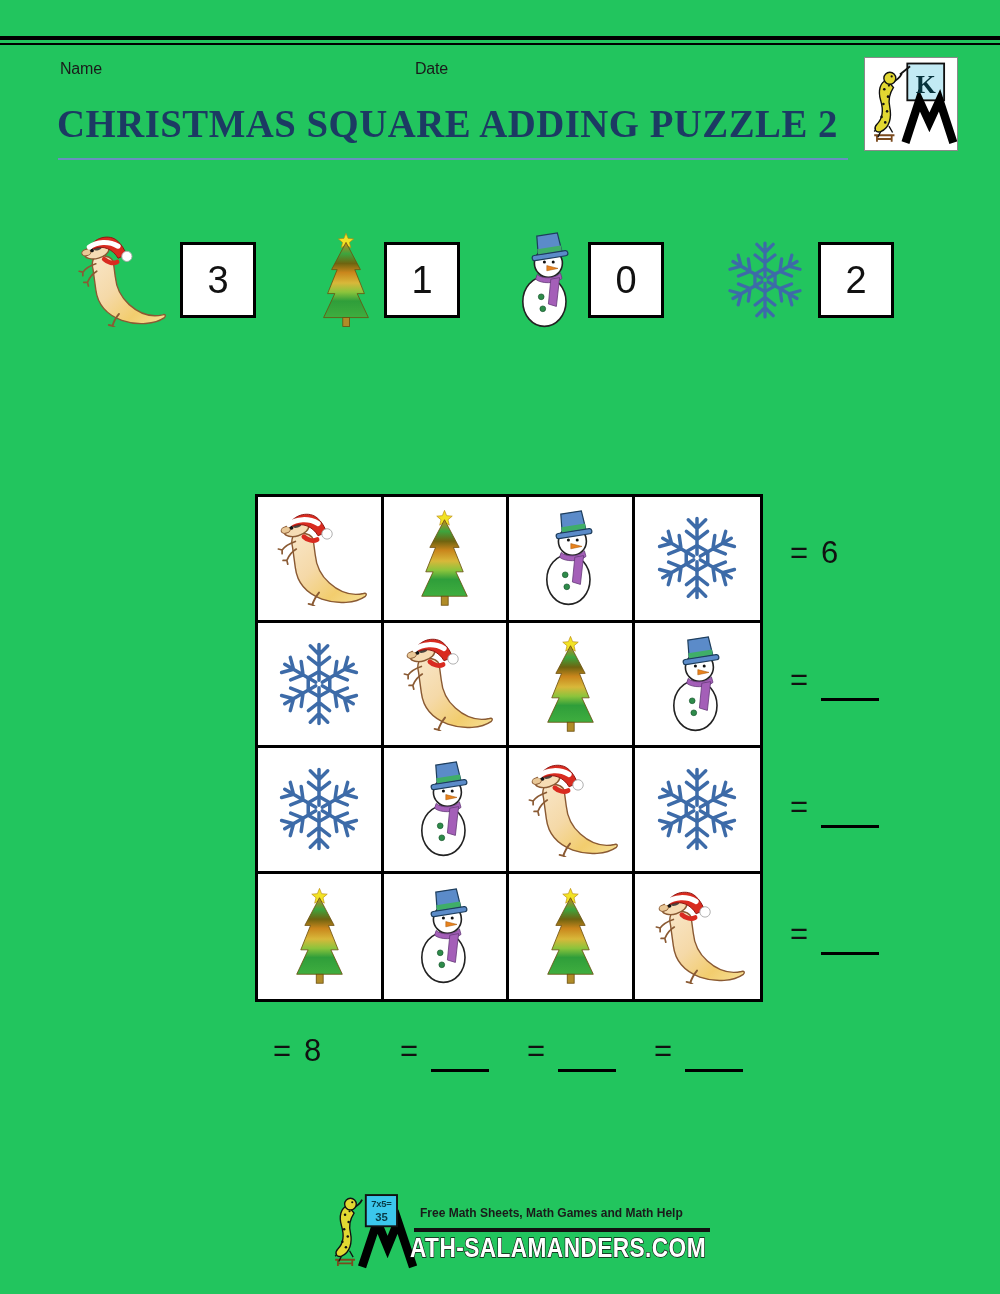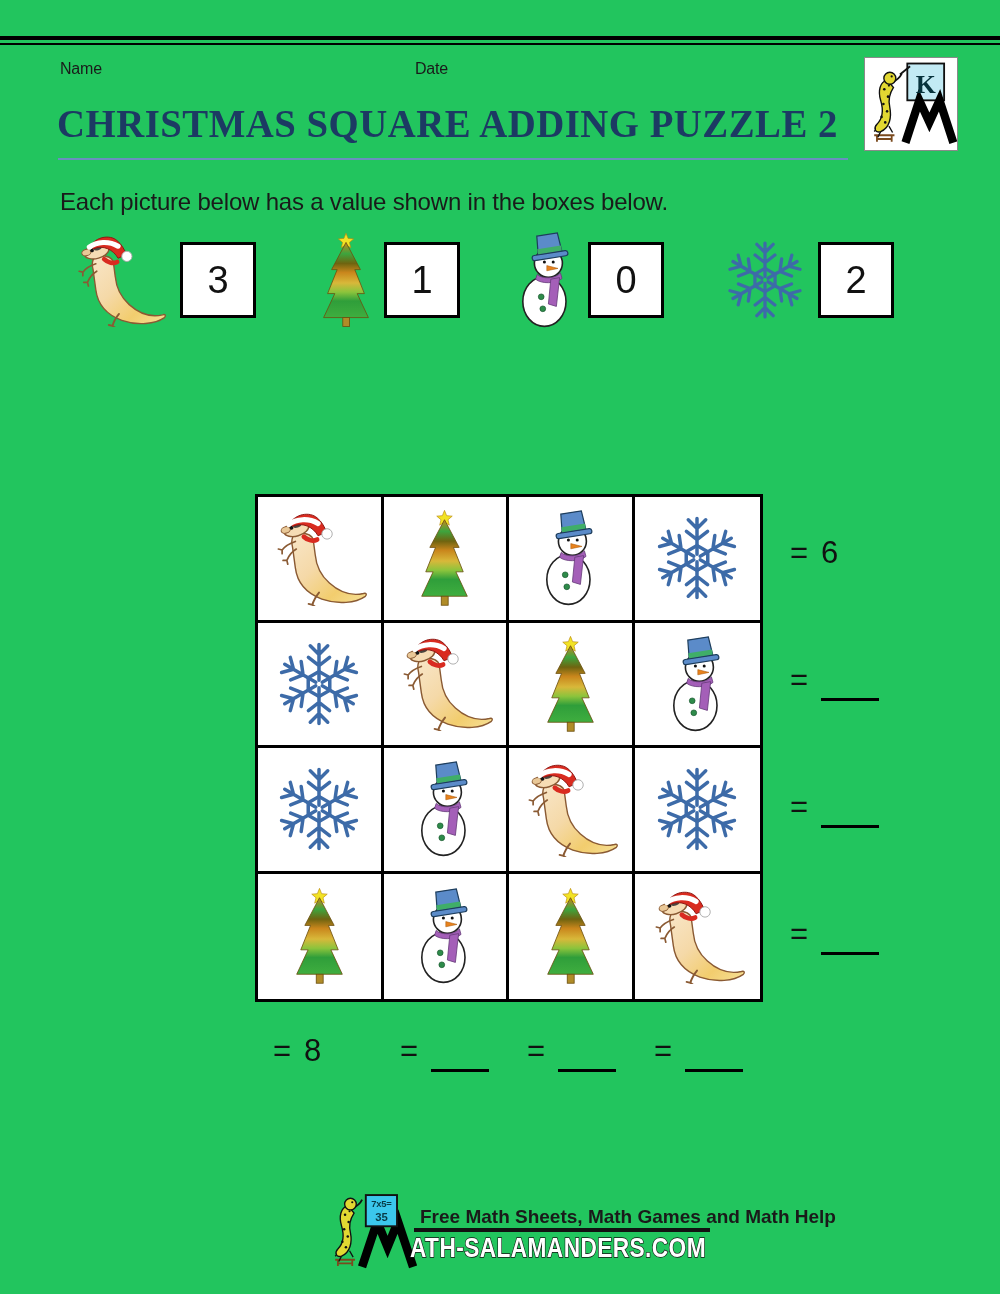--- a/index.html
+++ b/index.html
@@ -61,21 +61,21 @@
   .cell .ic-snowflake{width:92px;height:92px;}
   
   .total{position:absolute;font-size:31px;color:#111;white-space:nowrap;line-height:1.2;}
   .total .eq{margin-right:13px;}
   .blank{
     display:inline-block;width:58px;height:0;border-bottom:3.5px solid #000;
     transform:translateY(11px);
   }
   
   .footer-logo{position:absolute;left:328px;top:1192px;width:104px;height:78px;}
-  .footer-tagline{position:absolute;left:420px;top:1206px;font-size:19px;font-weight:700;letter-spacing:0;}
+  .footer-tagline{position:absolute;left:420px;top:1206px;font-size:12px;font-weight:700;letter-spacing:0;}
   .footer-rule{position:absolute;left:414px;top:1228px;width:296px;height:3.5px;background:#111;}
   .footer-site{position:absolute;left:408px;top:1231px;width:302px;height:34px;}
   .hidden-defs{position:absolute;width:0;height:0;overflow:hidden;}
 </style>
 </head>
 <body>
 
 <svg class="hidden-defs" aria-hidden="true">
   <defs>
     <linearGradient id="treeGrad" x1="0" y1="0" x2="0" y2="1">
@@ -190,21 +190,20 @@
       <polyline points="44,92 59,46 70,70 81,46 96,92" fill="none" stroke="#000" stroke-width="9"></polyline>
       <use href="#sym-logo-salamander" x="2" y="12" width="40" height="80"></use>
       <line x1="38" y1="18" x2="49" y2="9" stroke="#111" stroke-width="2"></line>
       <text x="66" y="38" text-anchor="middle" font-family="Liberation Serif, serif" font-size="28" font-weight="700" fill="#06323c">K</text>
     </svg>
   </div>
 
   <h1 class="page-title">CHRISTMAS SQUARE ADDING PUZZLE 2</h1>
   <div class="title-rule"></div>
 
-  <p class="instruction instruction-1">Each picture below has a value shown in the boxes below.</p>
 
   <div class="key-row" id="key-row">
       <div class="key-group">
         <svg class="icon ic-salamander">
           <use href="#sym-salamander"></use>
         </svg>
         <div class="value-box">
           <span>3</span>
         </div>
       </div>

